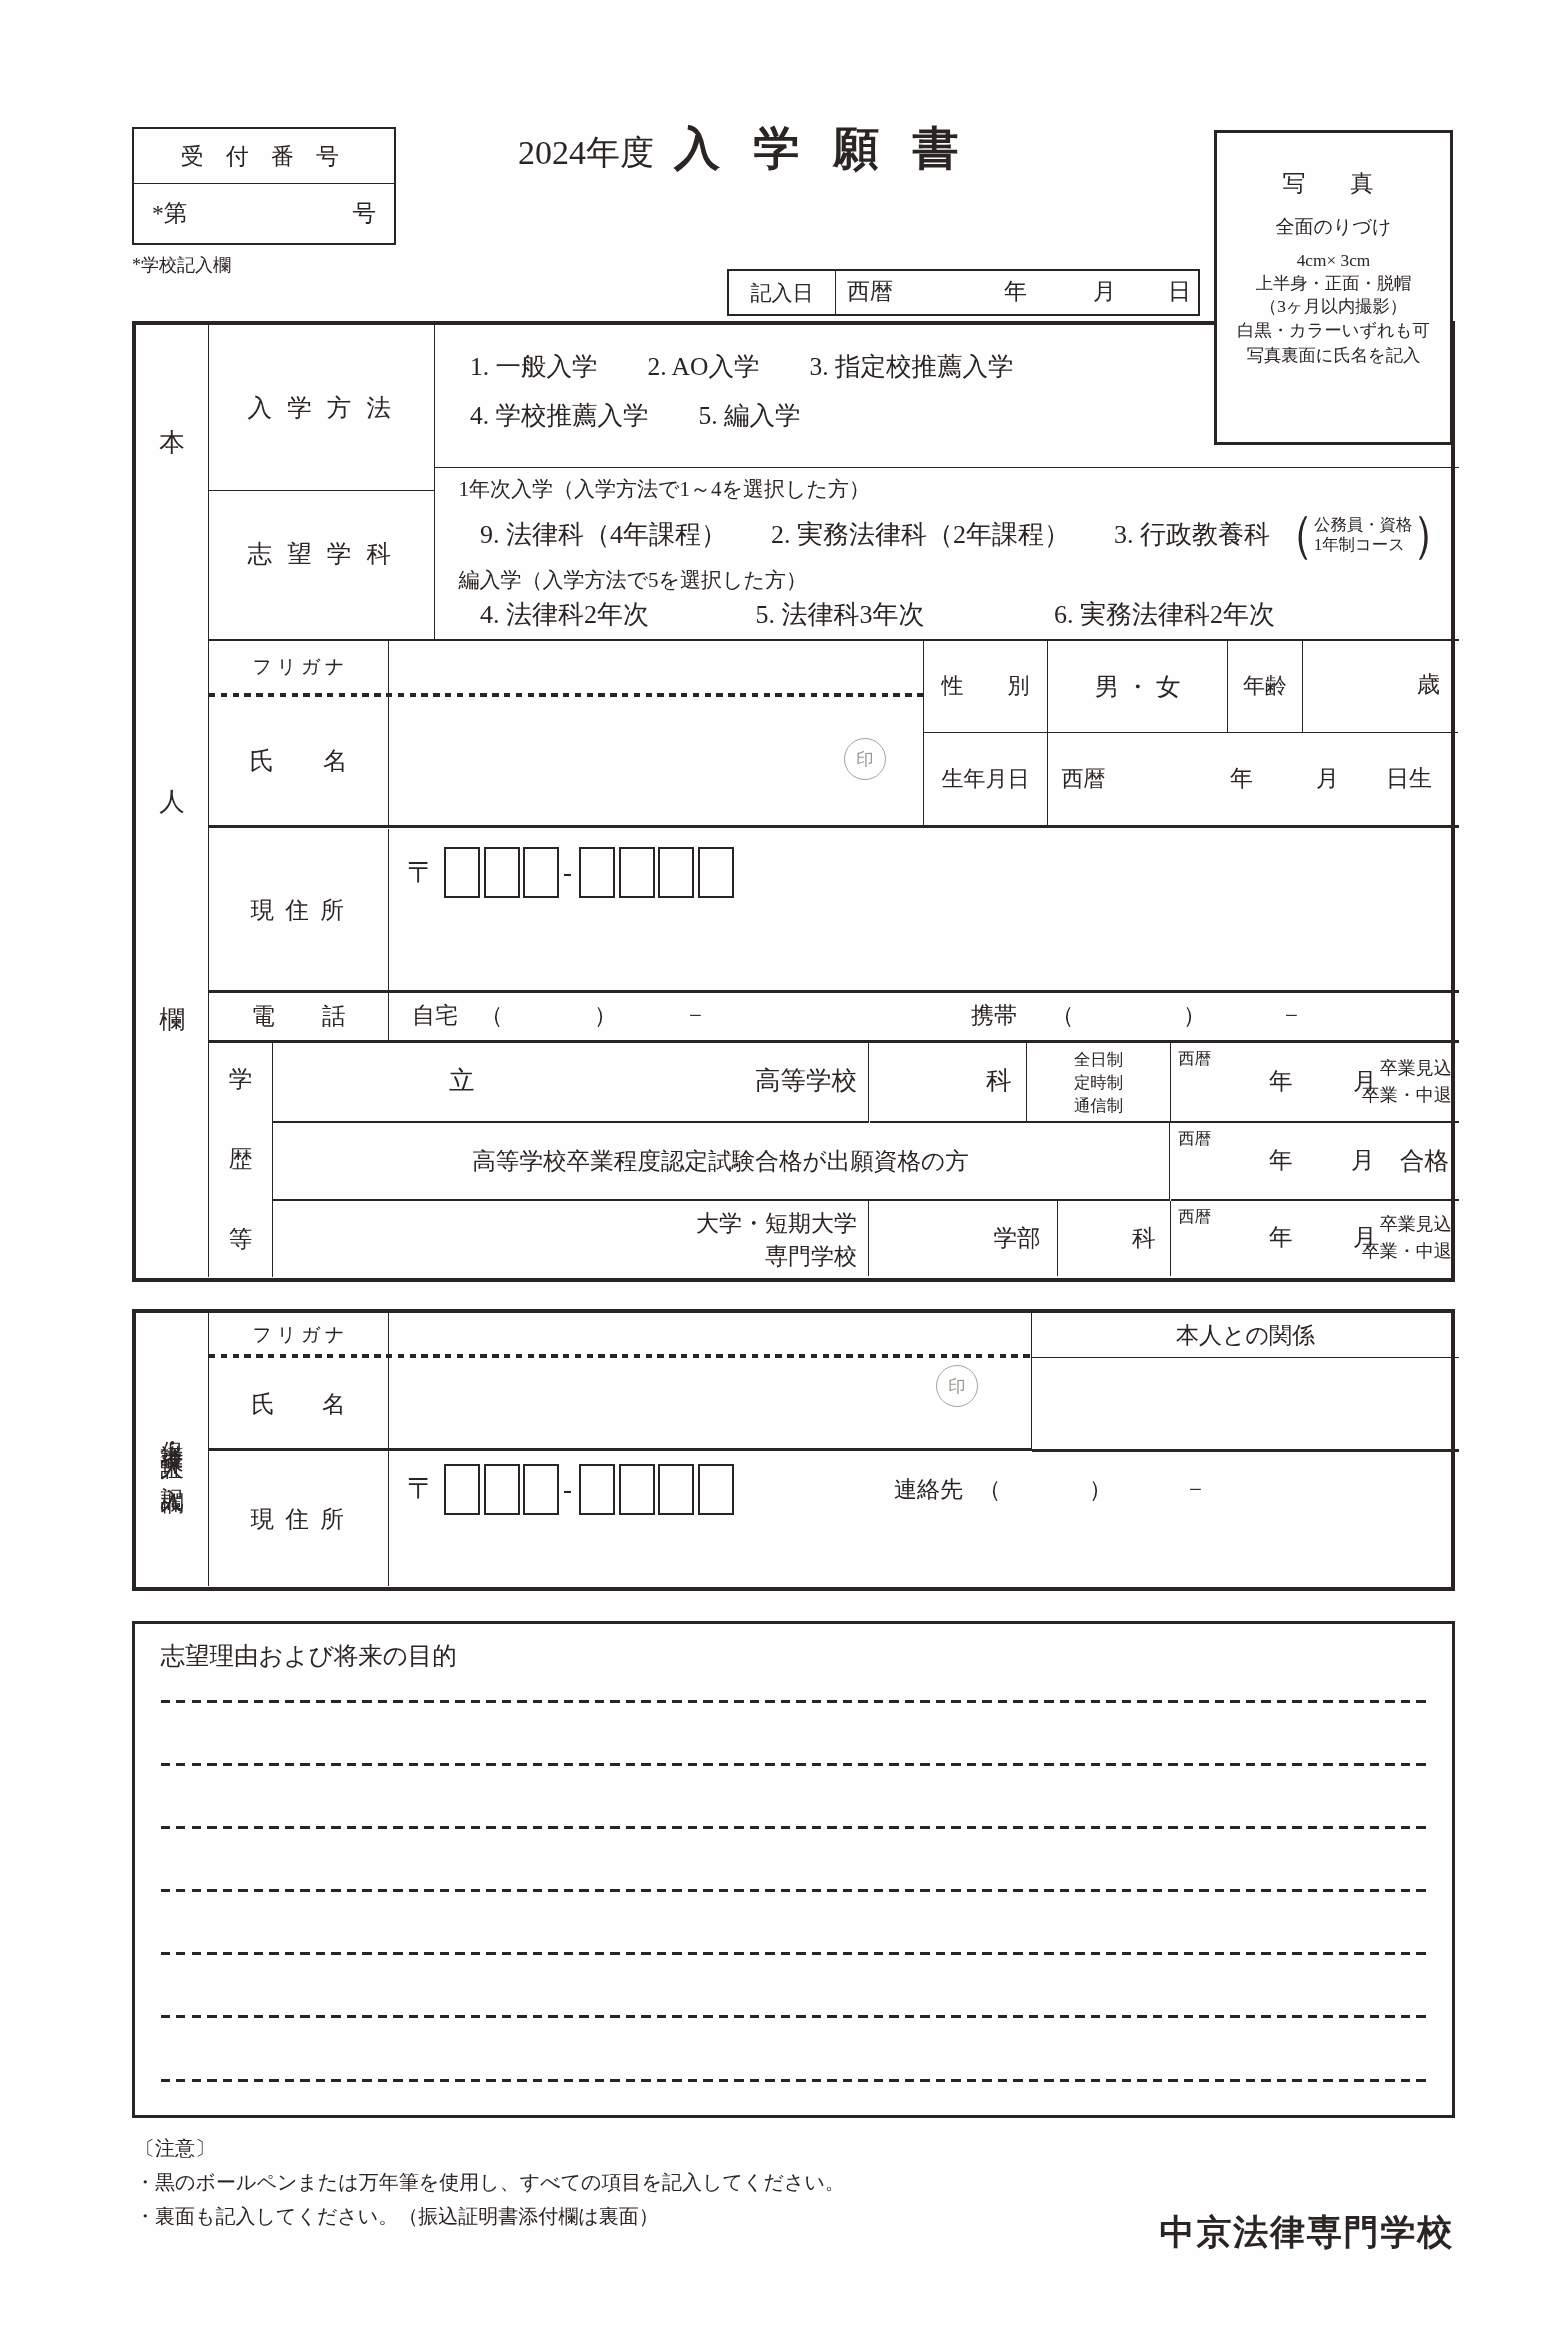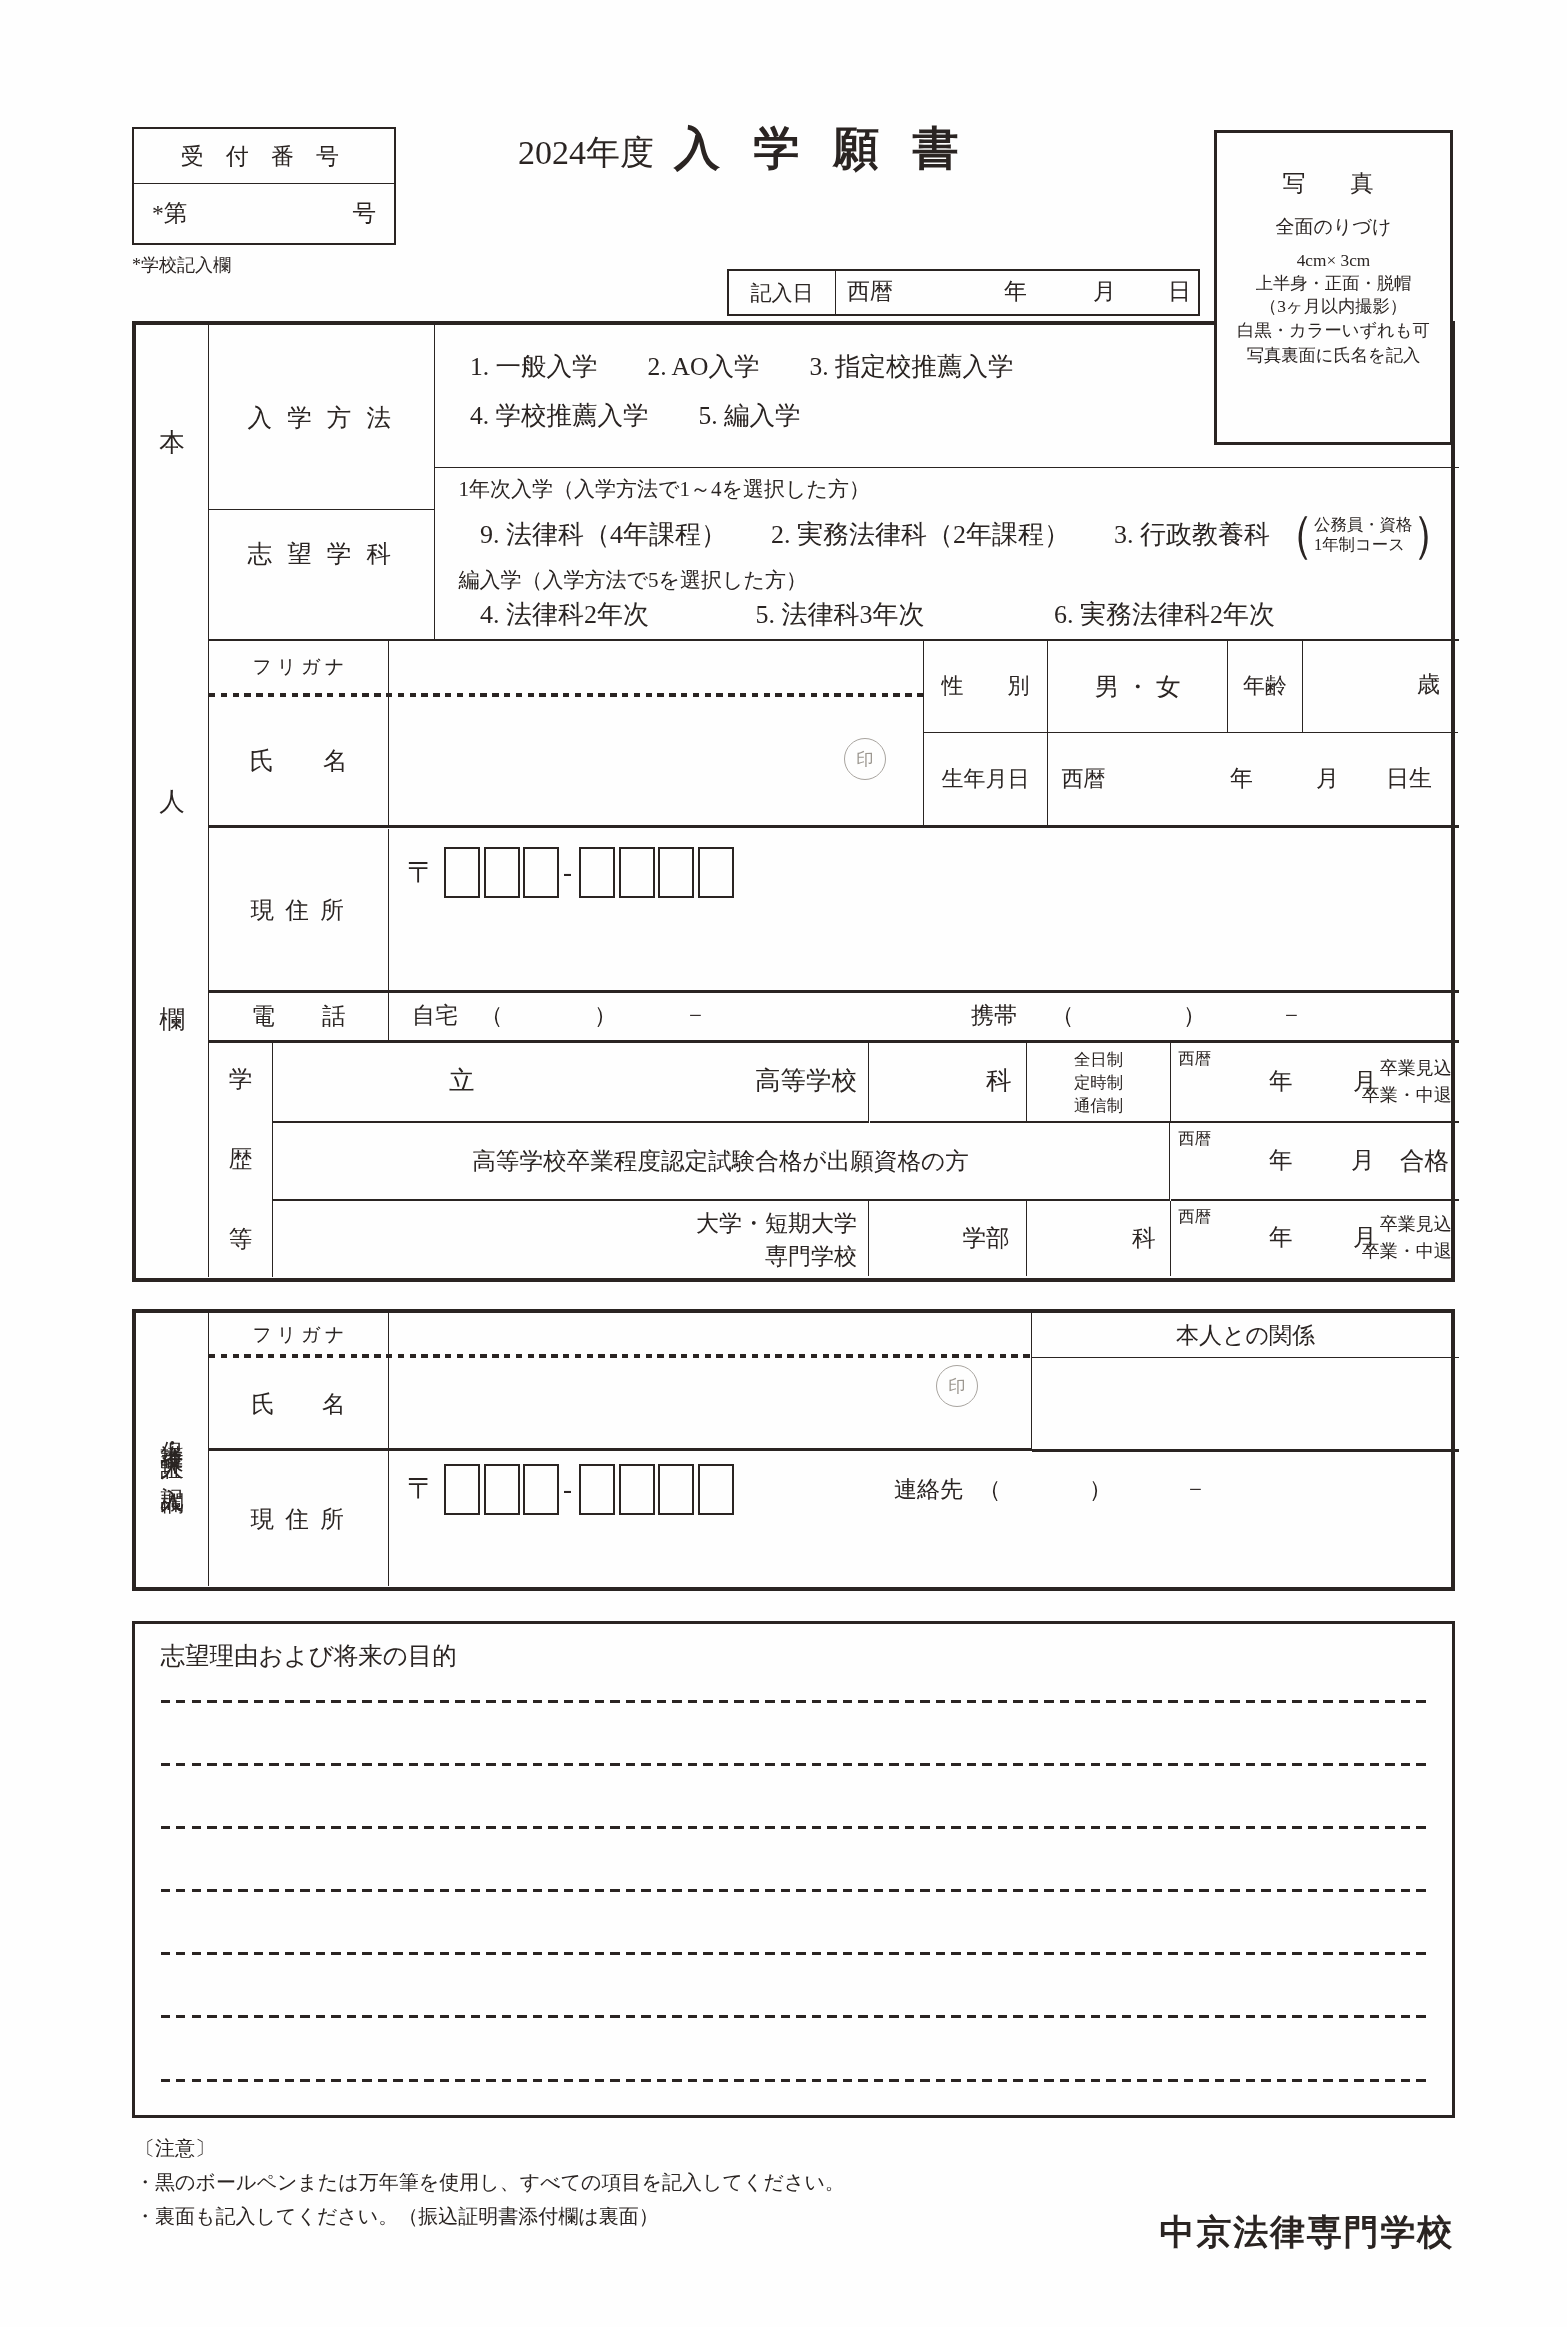--- a/index.html
+++ b/index.html
@@ -113,21 +113,21 @@
   </div>
 
   <div class="abs tbl maintbl">
 
     <div class="cell br" style="left:0;top:0;width:73px;height:952px;">
       <span class="vchar" style="top:100px">本</span>
       <span class="vchar" style="top:459px">人</span>
       <span class="vchar" style="top:677px">欄</span>
     </div>
 
-    <div class="cell br bb lbl" style="left:73px;top:0;width:226px;height:185px;letter-spacing:4.5px;font-size:24.5px;">入 学 方 法</div>
+    <div class="cell br bb lbl" style="left:73px;top:0;width:226px;height:166px;letter-spacing:4.5px;font-size:24.5px;">入 学 方 法</div>
     <div class="cell bb" style="left:299px;top:0;width:1024px;height:143px;padding:23.6px 0 0 35px;">
       <div class="optline">
         <span>1. 一般入学</span>
         <span>2. AO入学</span>
         <span>3. 指定校推薦入学</span>
       </div>
       <div class="optline" style="margin-top:14.5px;">
         <span>4. 学校推薦入学</span>
         <span>5. 編入学</span>
       </div>
@@ -238,21 +238,21 @@
       <span style="position:absolute;left:180px;line-height:75px;font-size:23.6px;">月</span>
       <span style="position:absolute;left:229px;line-height:75px;font-size:24.5px;">合格</span>
     </div>
 
     <div class="cell br" style="left:136px;top:876px;width:597px;height:75px;">
       <div style="position:absolute;right:11px;top:5.5px;text-align:right;font-size:23px;line-height:33px;">
         <div>大学・短期大学</div>
         <div>専門学校</div>
       </div>
     </div>
-    <div class="cell br" style="left:734px;top:876px;width:157px;height:75px;">
+    <div class="cell br" style="left:734px;top:876px;width:188px;height:75px;">
       <span style="position:absolute;right:16.4px;line-height:75px;font-size:23.6px;">学部</span>
     </div>
     <div class="cell br" style="left:891px;top:876px;width:144px;height:75px;">
       <span style="position:absolute;right:14.5px;line-height:75px;font-size:23.6px;">科</span>
     </div>
     <div class="cell" style="left:1035px;top:876px;width:288px;height:75px;">
       <span class="era-sm">西暦</span>
       <span style="position:absolute;left:98px;line-height:73px;font-size:23.6px;">年</span>
       <span style="position:absolute;left:182px;line-height:73px;font-size:23.6px;">月</span>
       <span class="status-stack" style="top:10px;"><span>卒業見込</span><br><span>卒業・中退</span></span>

